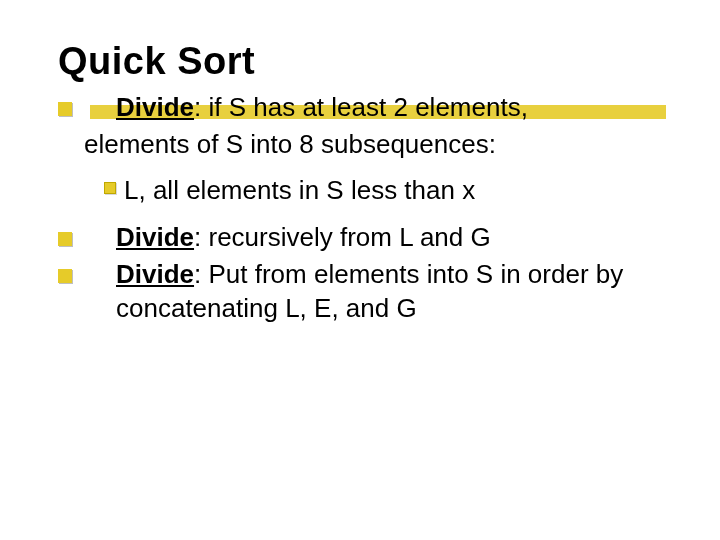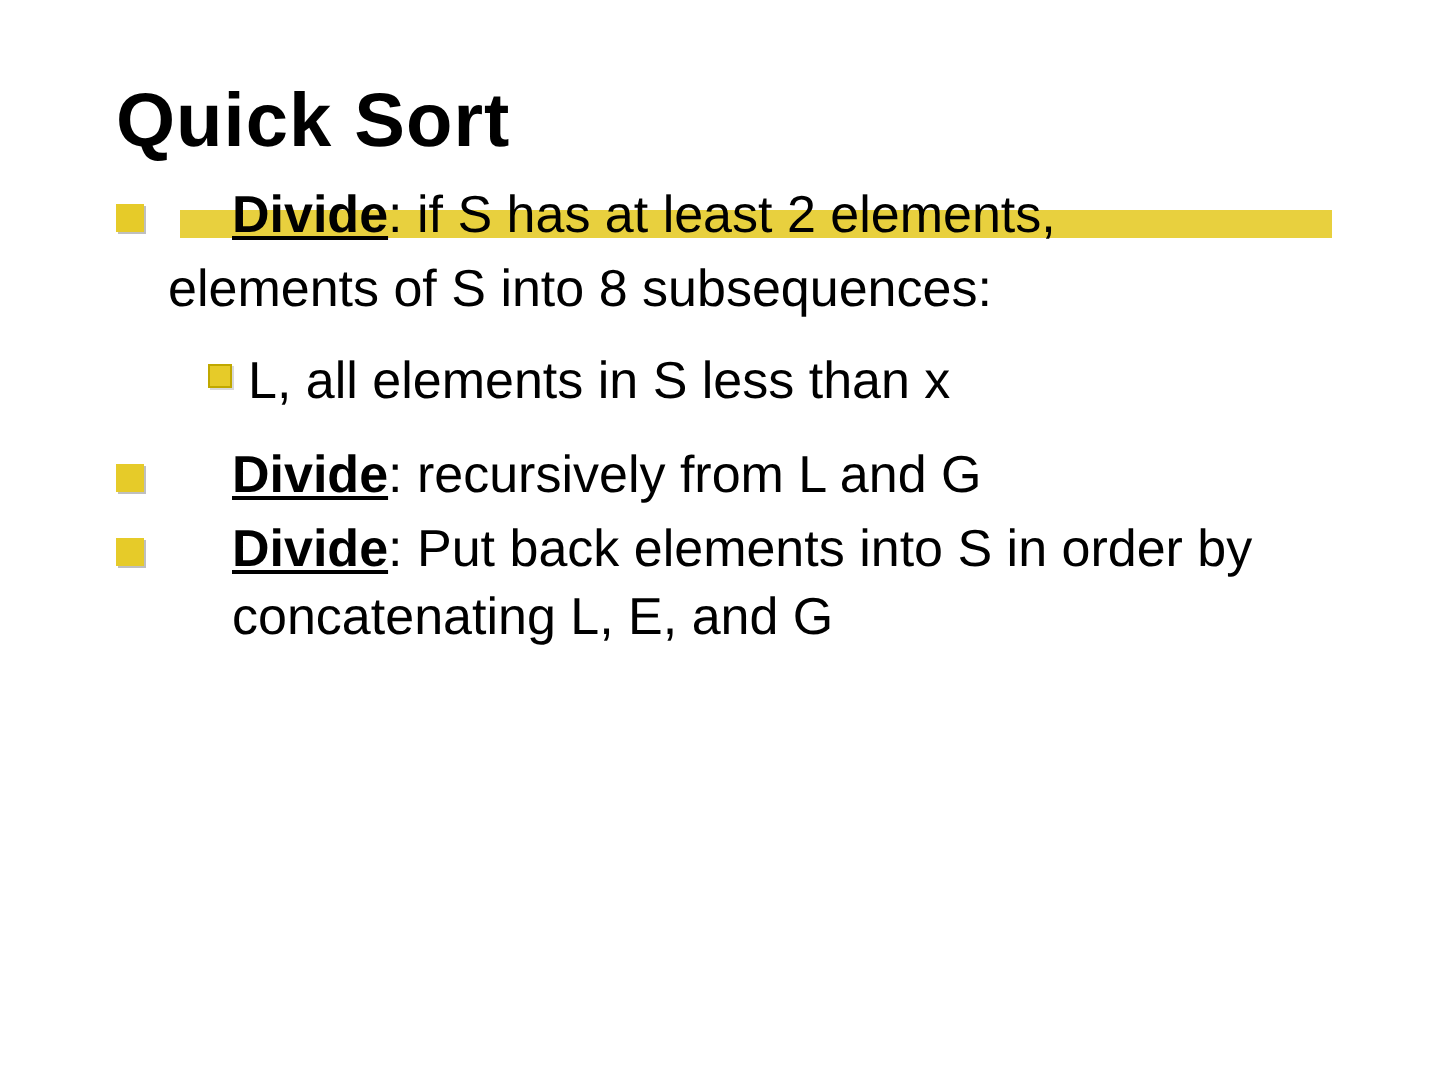--- a/index.html
+++ b/index.html
@@ -122,16 +122,16 @@
     <span class="level1-text">
       <span class="label">Divide</span><span>: recursively from L and G</span>
     </span>
   </div>
 </div>
 
 <div class="block">
   <div class="level1">
     <span class="bullet-l1"></span>
     <span class="level1-text">
-      <span class="label">Divide</span><span>: Put back elements into S in order by concatenating L,  E, and G</span>
+      <span class="label">Divide</span><span>: Put from elements into S in order by concatenating L,  E, and G</span>
     </span>
   </div>
 </div>
 
 </body></html>

